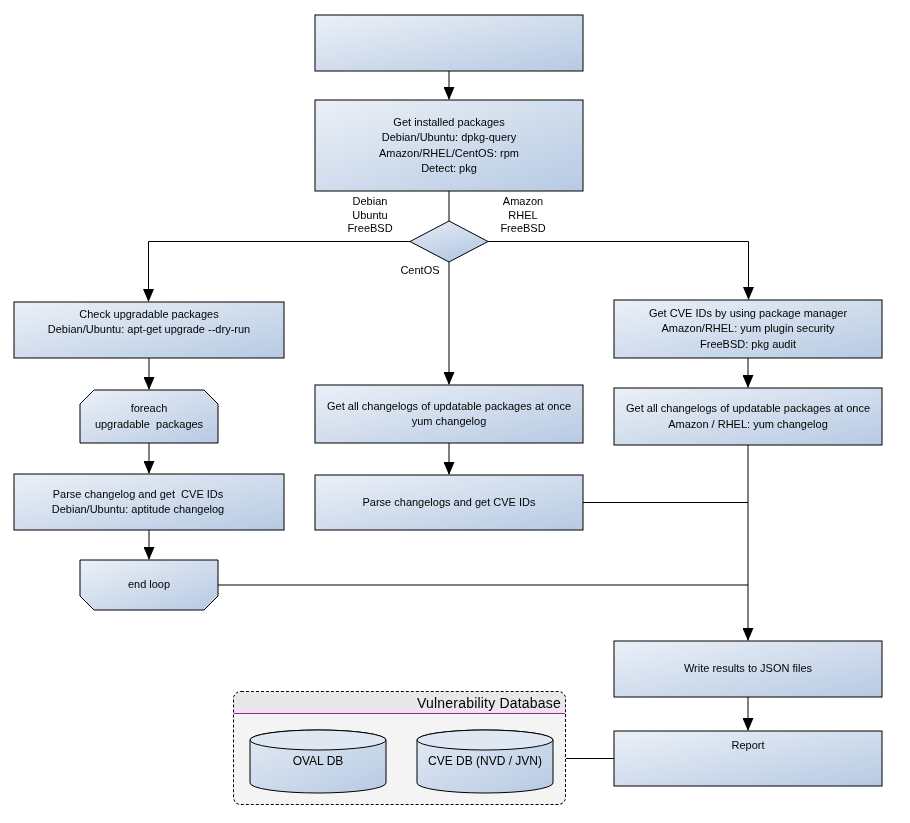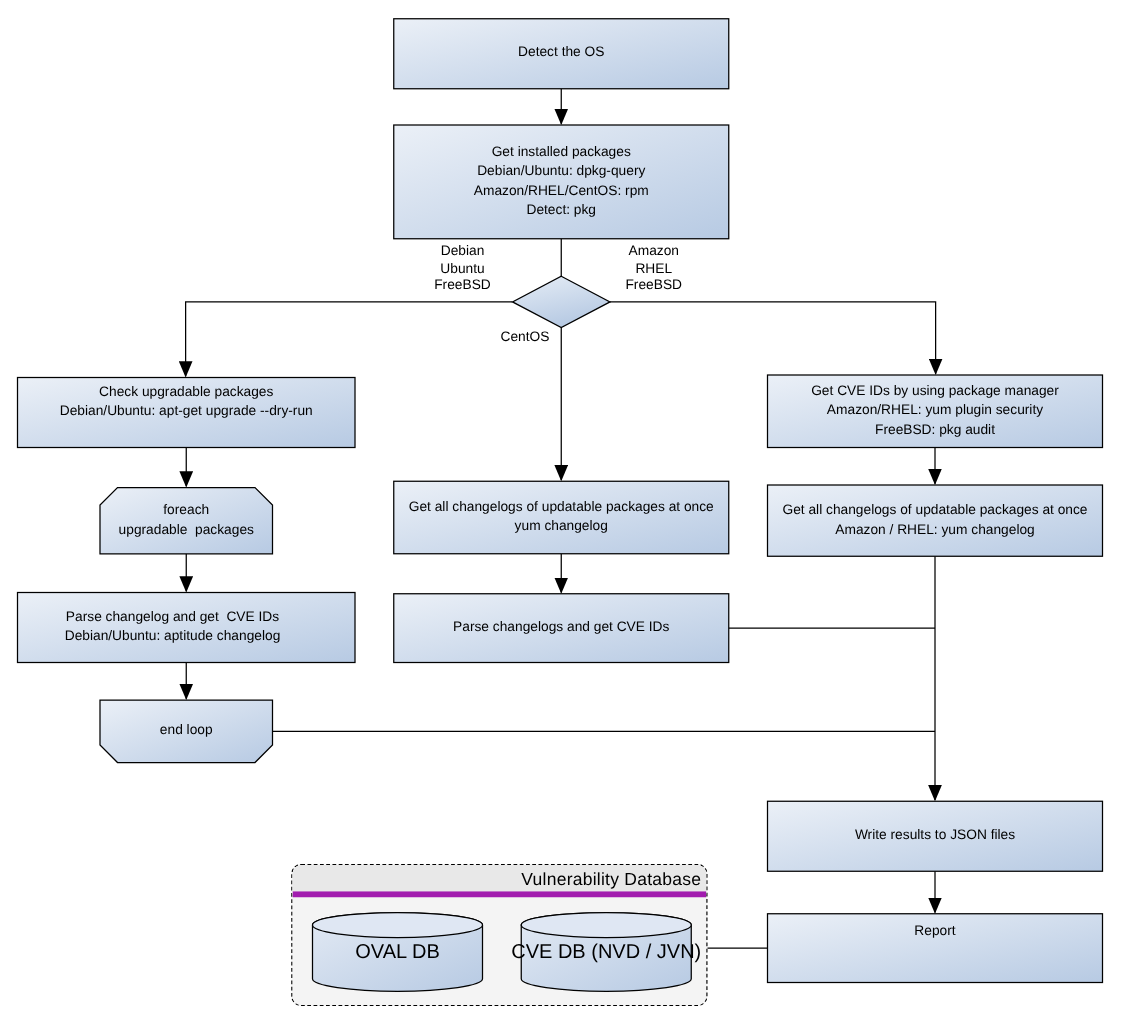--- a/index.html
+++ b/index.html
@@ -24,21 +24,21 @@
     width: 333px; height: 114px;
     background: #f4f4f4;
     border: 1px dashed #000;
     border-radius: 8px;
     z-index: 1;
     box-sizing: border-box;
   }
   .db-header {
     height: 21px;
     background: #e8e8e8;
-    border-bottom: 5px solid #a21caf;
+    border-bottom: 1px solid #a21caf;
     border-radius: 7px 7px 0 0;
     display: flex;
     align-items: center;
     justify-content: flex-end;
     padding-right: 4px;
   }
   .db-title {
     font-size: 14px;
     letter-spacing: 0.2px;
   }
@@ -55,21 +55,21 @@
   }
   .node-text span { display: block; white-space: pre; }
   .branch-label {
     position: absolute;
     text-align: center;
     font-size: 11px;
     line-height: 13.5px;
     z-index: 3;
   }
   .branch-label span { display: block; white-space: pre; }
-  .cyl-label { font-size: 16px; align-items: center; }
+  .cyl-label { font-size: 12px; align-items: center; }
 </style>
 </head>
 <body>
 
 <div id="canvas">
 
   <div class="db-panel">
     <div class="db-header">
       <span class="db-title">Vulnerability Database</span>
     </div>
@@ -131,23 +131,20 @@
     <polygon points="449,221 488,241.5 449,262 410,241.5" fill="url(#g-diamond)" stroke="#000" stroke-width="1"></polygon>
 
     <g stroke="#000" stroke-width="1">
       <path d="M250,740 L250,783 A68,10 0 0 0 386,783 L386,740 A68,10 0 0 0 250,740 Z" fill="url(#g-cyl)"></path>
       <ellipse cx="318" cy="740" rx="68" ry="10" fill="#dfe7f3"></ellipse>
       <path d="M417,740 L417,783 A68,10 0 0 0 553,783 L553,740 A68,10 0 0 0 417,740 Z" fill="url(#g-cyl)"></path>
       <ellipse cx="485" cy="740" rx="68" ry="10" fill="#dfe7f3"></ellipse>
     </g>
   </svg>
 
-  <div class="node-text" style="left:315px;top:15px;width:268px;height:56px">
-    <span>Detect the OS</span>
-  </div>
 
   <div class="node-text" style="left:315px;top:100px;width:268px;height:91px">
     <span>Get installed packages</span>
     <span>Debian/Ubuntu: dpkg-query</span>
     <span>Amazon/RHEL/CentOS: rpm</span>
     <span>Detect: pkg</span>
   </div>
 
   <div class="node-text" style="left:14px;top:302px;width:270px;height:40px">
     <span>Check upgradable packages</span>

